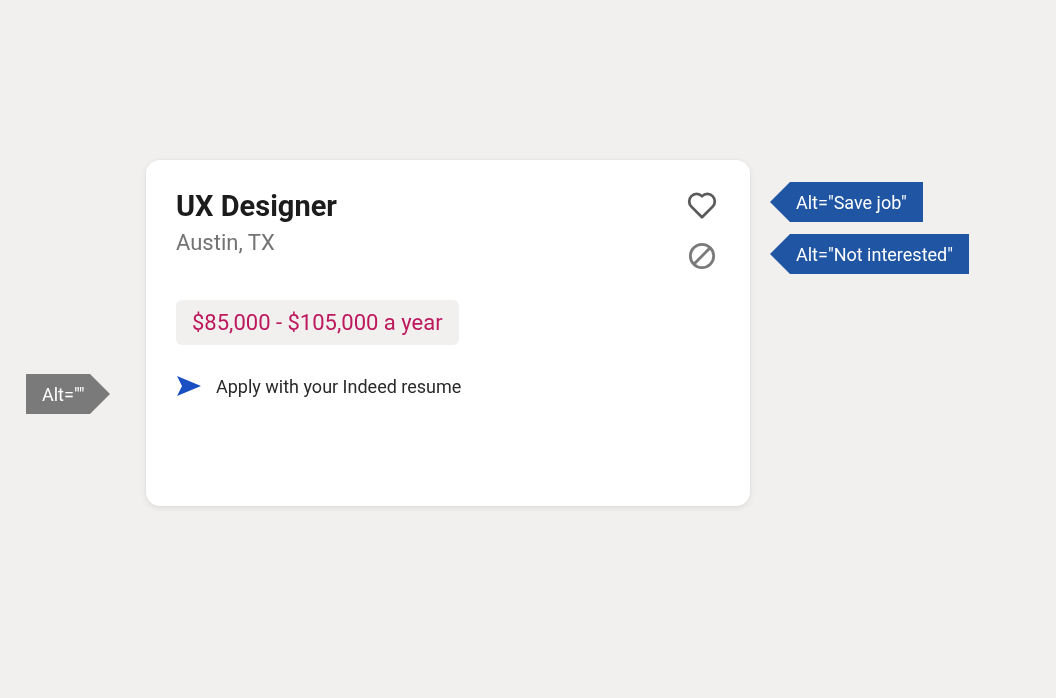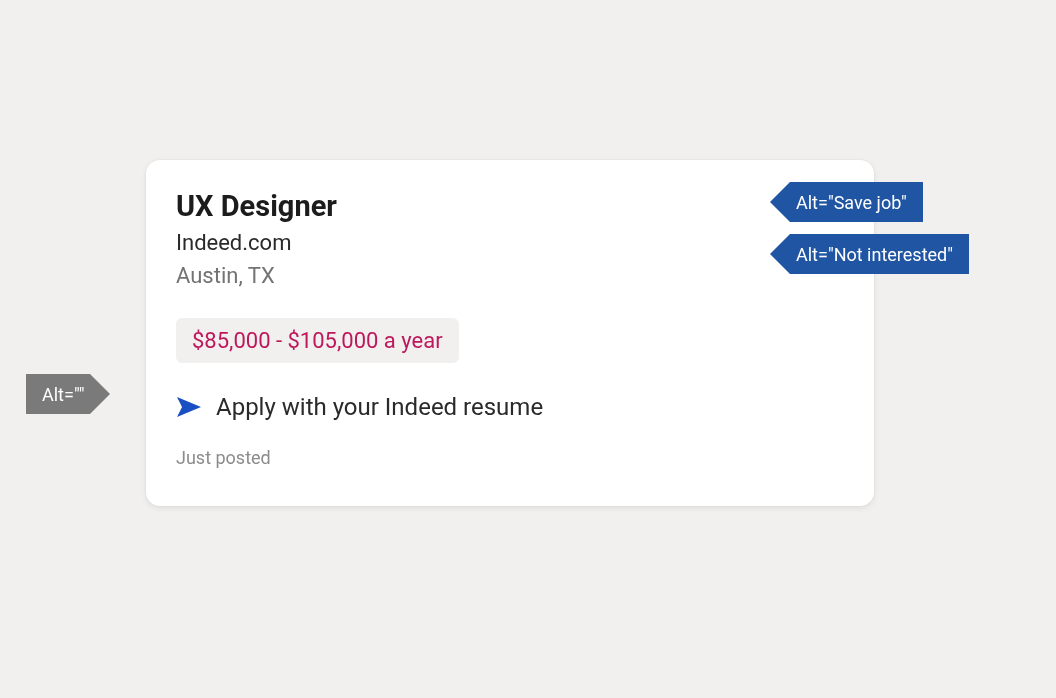--- a/index.html
+++ b/index.html
@@ -8,21 +8,21 @@
       background: #f1f0ee;
       font-family: -apple-system, BlinkMacSystemFont, "Segoe UI", Roboto, "Helvetica Neue", Arial, sans-serif;
       position: relative;
       overflow: hidden;
     }
 
     .card {
       position: absolute;
       left: 146px;
       top: 160px;
-      width: 728px;
+      width: 604px;
       height: 346px;
       background: #ffffff;
       border-radius: 14px;
       box-shadow: 0 2px 6px rgba(0,0,0,0.08), 0 0 0 1px rgba(0,0,0,0.02);
       padding: 28px 30px 22px 30px;
     }
 
     .card-header {
       display: flex;
       justify-content: space-between;
@@ -83,21 +83,21 @@
       align-items: center;
       gap: 14px;
       margin-top: 30px;
     }
     .apply-arrow {
       color: #1a4fc4;
       display: flex;
       align-items: center;
     }
     .apply-text {
-      font-size: 24px;
+      font-size: 18px;
       color: #2a2a2a;
     }
 
     .posted {
       margin-top: 26px;
       font-size: 18px;
       color: #8c8c8c;
     }
 
     
@@ -135,21 +135,20 @@
     .callout-not  { left: 770px; top: 234px; }
     .callout-alt  { left: 26px;  top: 374px; }
   </style>
 </head>
 <body>
 
 <div class="card">
   <div class="card-header">
     <div class="title-block">
       <div class="job-title">UX Designer</div>
-      <div class="company">Indeed.com</div>
       <div class="location">Austin, TX</div>
     </div>
     <div class="action-icons">
       <div class="icon-btn">
         <span>
           <svg width="30" height="28" viewBox="0 0 24 22">
             <path d="M12 20 L3.5 11.5 C1.2 9.2 1.2 5.4 3.5 3.1 C5.8 0.8 9.6 0.8 11.9 3.1 L12 3.2 L12.1 3.1 C14.4 0.8 18.2 0.8 20.5 3.1 C22.8 5.4 22.8 9.2 20.5 11.5 Z" fill="none" stroke="#5a5a5a" stroke-width="2.2" stroke-linejoin="round"></path>
           </svg>
         </span>
       </div>
@@ -170,21 +169,20 @@
 
   <div class="apply-row">
     <span class="apply-arrow">
       <svg width="26" height="22" viewBox="0 0 26 22">
         <path d="M1 1 L25 11 L1 21 L6 11 Z" fill="#1a4fc4"></path>
       </svg>
     </span>
     <span class="apply-text">Apply with your Indeed resume</span>
   </div>
 
-  <div class="posted">Just posted</div>
 </div>
 
 <div class="callout callout-blue callout-save">
   <svg class="arrowhead-svg" viewBox="0 0 20 40" preserveAspectRatio="none">
     <polygon class="arrowhead" points="20,0 20,40 0,20"></polygon>
   </svg>
   <div class="body">Alt="Save job"</div>
 </div>
 
 <div class="callout callout-blue callout-not">

